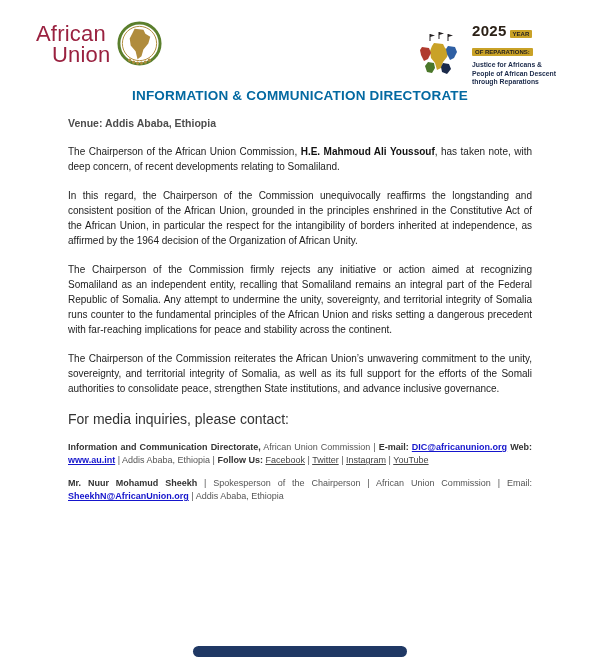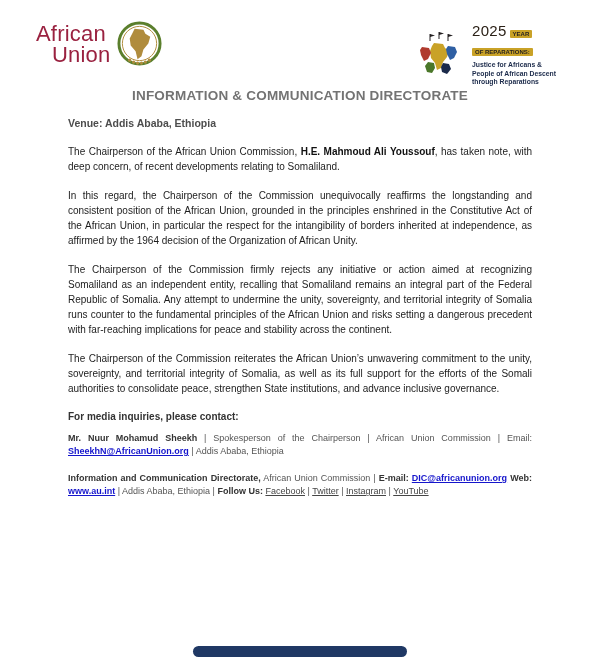--- a/index.html
+++ b/index.html
@@ -21,44 +21,44 @@
   }
   .au-logo { display: flex; align-items: center; gap: 6px; }
   .au-wordmark {
     color: #9A2240; font-size: 22px; line-height: 21px; font-weight: 400;
     letter-spacing: 0.2px;
   }
   .au-wordmark .w2 { display: block; padding-left: 16px; }
   .rep-logo { display: flex; align-items: center; gap: 8px; margin-top: 2px; }
   .rep-text { width: 102px; }
   .rep-year-row { display: flex; align-items: baseline; gap: 3px; }
-  .rep-year { font-size: 15px; font-weight: normal; color: #2b2117; letter-spacing: 0.3px; }
+  .rep-year { font-size: 15px; font-weight: bold; color: #2b2117; letter-spacing: 0.3px; }
   .chip {
     background: #C9A227; color: #231f20; font-weight: bold;
     font-size: 6px; padding: 1px 3px; display: inline-block; border-radius: 1px;
   }
   .rep-line2 { margin-top: 1px; }
   .rep-tagline { margin-top: 3px; font-size: 6.8px; line-height: 8.5px; font-weight: bold; color: #1B2A4A; }
   
   .directorate {
-    text-align: center; font-size: 13.5px; font-weight: bold; color: #737373;
+    text-align: center; font-size: 13.5px; font-weight: bold; color: #0369a1;
     letter-spacing: 0.2px; margin-top: 16px;
   }
   .meta { padding: 0 68px; margin-top: 13px; font-size: 10.5px; font-weight: bold; color: #4d4d4d; line-height: 14px; }
   .meta-row { display: flex; justify-content: space-between; }
   
   .content { padding: 0 68px; }
   .headline {
     margin-top: 17px; font-size: 11px; line-height: 15px; font-weight: bold;
     color: #111; text-align: justify;
   }
   .para { margin-top: 14px; font-size: 10px; line-height: 15px; text-align: justify; color: #1c1c1c; }
   .para b { color: #111; }
   
-  .media-heading { margin-top: 15px; font-size: 10px; font-weight: bold; color: #333; }
+  .media-heading { margin-top: 15px; font-size: 14px; font-weight: normal; color: #333; }
   .small-line { margin-top: 10px; font-size: 9px; line-height: 13px; text-align: justify; color: #555; }
   .small-line .b { font-weight: bold; color: #333; }
   a.link { color: #1515CC; text-decoration: underline; font-weight: bold; cursor: pointer; }
   a.social { color: #454545; text-decoration: underline; cursor: pointer; }
   .footer-line { margin-top: 14px; }
   
   .emblem { display: block; }
   
   .home-indicator {
     position: absolute; left: 50%; transform: translateX(-50%);
@@ -138,21 +138,21 @@
     <p class="para"><span>The Chairperson of the African Union Commission, </span><b>H.E. Mahmoud Ali Youssouf</b><span>, has taken note, with deep concern, of recent developments relating to Somaliland.</span></p>
 
     <p class="para">In this regard, the Chairperson of the Commission unequivocally reaffirms the longstanding and consistent position of the African Union, grounded in the principles enshrined in the Constitutive Act of the African Union, in particular the respect for the intangibility of borders inherited at independence, as affirmed by the 1964 decision of the Organization of African Unity.</p>
 
     <p class="para">The Chairperson of the Commission firmly rejects any initiative or action aimed at recognizing Somaliland as an independent entity, recalling that Somaliland remains an integral part of the Federal Republic of Somalia. Any attempt to undermine the unity, sovereignty, and territorial integrity of Somalia runs counter to the fundamental principles of the African Union and risks setting a dangerous precedent with far-reaching implications for peace and stability across the continent.</p>
 
     <p class="para">The Chairperson of the Commission reiterates the African Union’s unwavering commitment to the unity, sovereignty, and territorial integrity of Somalia, as well as its full support for the efforts of the Somali authorities to consolidate peace, strengthen State institutions, and advance inclusive governance.</p>
 
     <div class="media-heading">For media inquiries, please contact:</div>
 
-    <div class="small-line"><span class="b">Mr. Nuur Mohamud Sheekh</span><span> | Spokesperson of the Chairperson | African Union Commission | Email: </span><a class="link">SheekhN@AfricanUnion.org</a><span> | Addis Ababa, Ethiopia</span></div>
-
     <div class="small-line footer-line"><span class="b">Information and Communication Directorate,</span><span> African Union Commission | </span><span class="b">E-mail: </span><a class="link">DIC@africanunion.org</a>
       <span class="b">Web: </span><a class="link">www.au.int</a><span> | Addis Ababa, Ethiopia | </span><span class="b">Follow Us: </span><a class="social">Facebook</a><span> | </span><a class="social">Twitter</a><span> | </span><a class="social">Instagram</a><span> | </span><a class="social">YouTube</a></div>
+
+    <div class="small-line"><span class="b">Mr. Nuur Mohamud Sheekh</span><span> | Spokesperson of the Chairperson | African Union Commission | Email: </span><a class="link">SheekhN@AfricanUnion.org</a><span> | Addis Ababa, Ethiopia</span></div>
   </div>
 
   <div class="home-indicator"></div>
 
 </div>
 
 </body></html>

